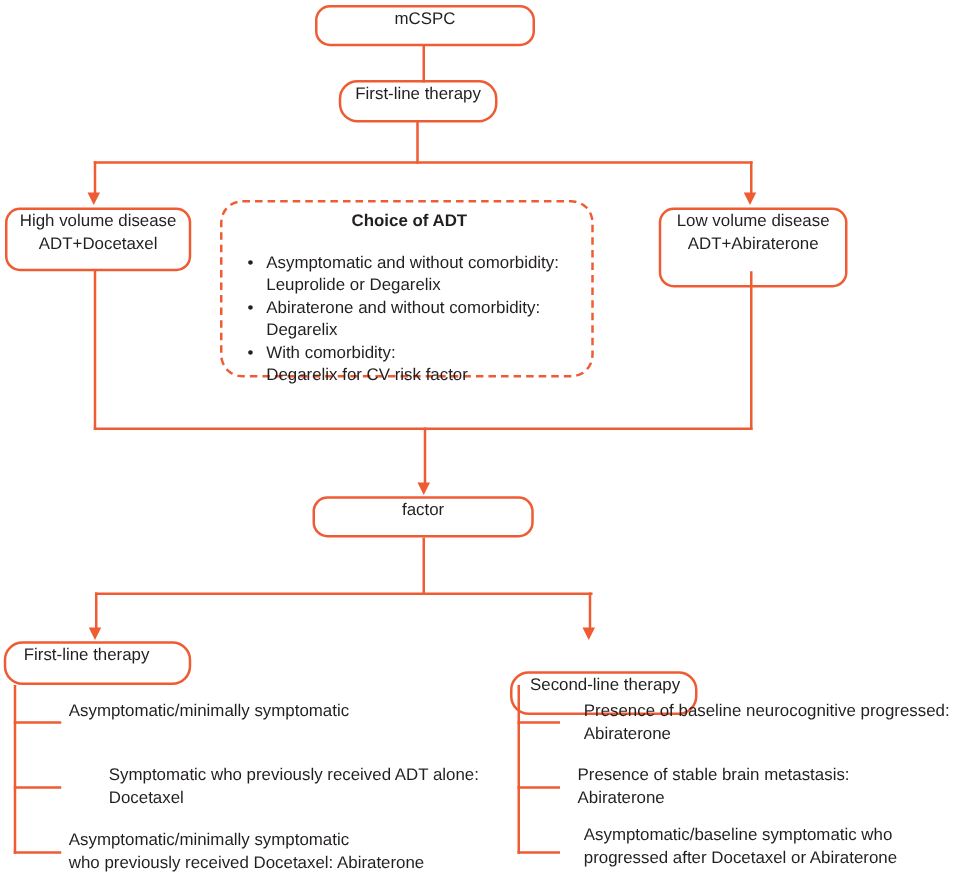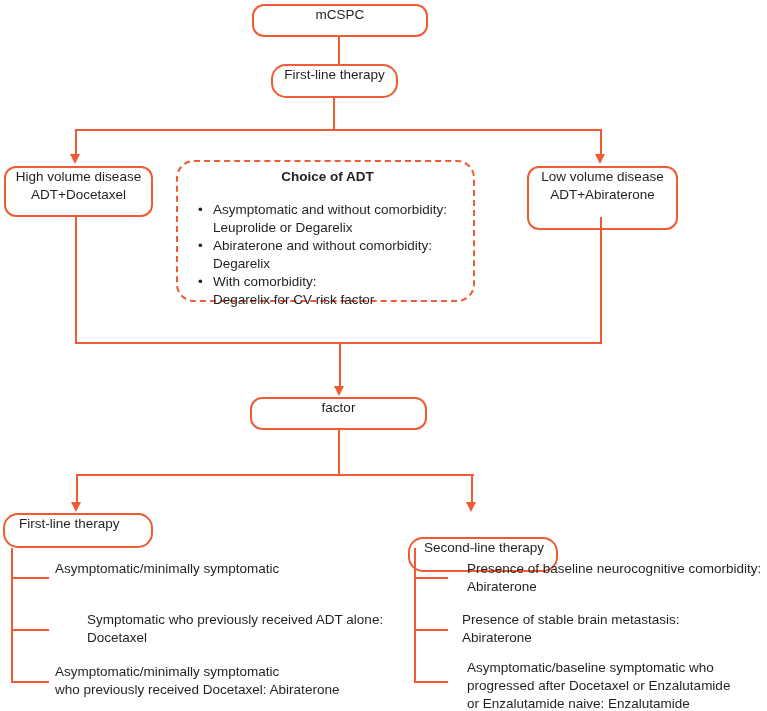--- a/index.html
+++ b/index.html
@@ -127,26 +127,25 @@
   <div class="li" style="left:55px; top:611px;margin-left:32px;">
     <span>Symptomatic who previously received ADT alone:</span><br>
     <span>Docetaxel</span>
   </div>
   <div class="li" style="left:55px; top:663px;">
     <span>Asymptomatic/minimally symptomatic</span><br>
     <span>who previously received Docetaxel: Abiraterone</span>
   </div>
 
   <div class="li" style="left:467px; top:560px;">
-    <span>Presence of baseline neurocognitive comorbidity:</span><br>
+    <span>Presence of baseline neurocognitive progressed:</span><br>
     <span>Abiraterone</span>
   </div>
   <div class="li" style="left:462px; top:611px;">
     <span>Presence of stable brain metastasis:</span><br>
     <span>Abiraterone</span>
   </div>
   <div class="li" style="left:467px; top:659px;">
     <span>Asymptomatic/baseline symptomatic who</span><br>
-    <span>progressed after Docetaxel or Enzalutamide</span><br>
-    <span>or Enzalutamide naive: Enzalutamide</span>
+    <span>progressed after Docetaxel or Abiraterone</span><br>
   </div>
 
 </div>
 
 </body></html>

